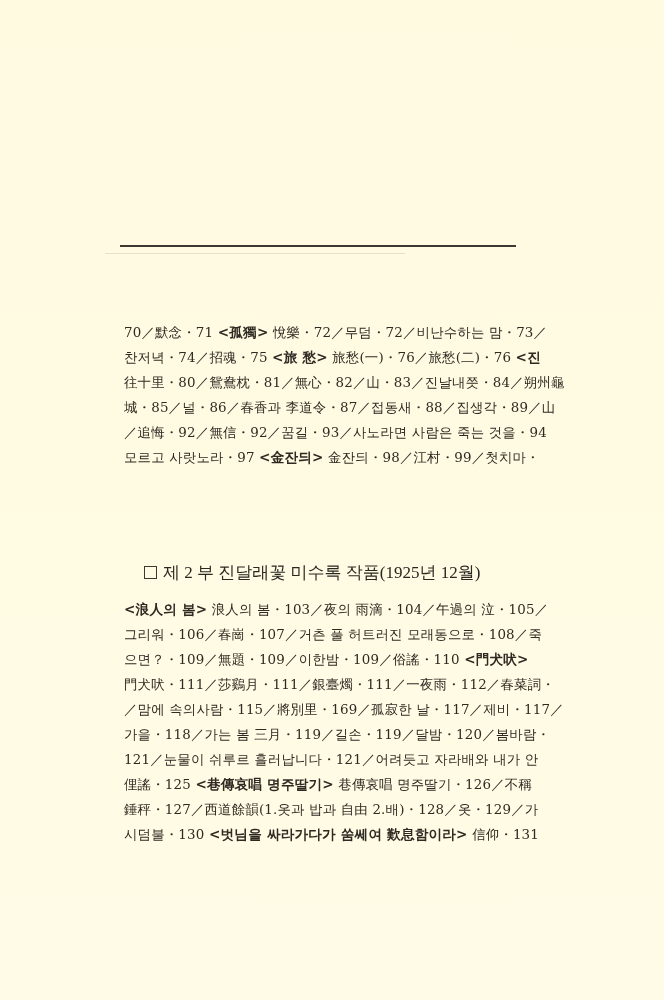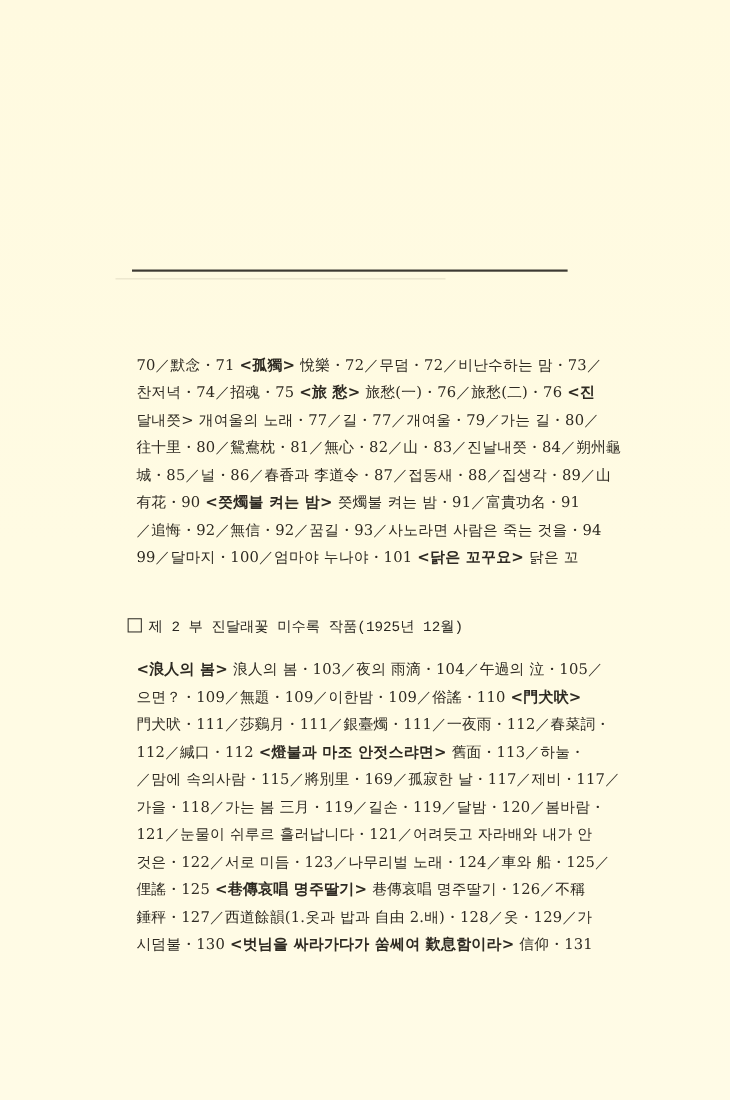--- a/index.html
+++ b/index.html
@@ -22,58 +22,55 @@
     position: absolute; left: 105px; top: 253px; width: 300px; height: 1px;
     background: #e6e0c8;
   }
   .toc {
     position: absolute; left: 124px; top: 320px; width: 432px;
     font-size: 13.4px; line-height: 25px; letter-spacing: 0.2px;
   }
   .line { white-space: nowrap; height: 25px; }
   .bold { font-weight: bold; font-family: "DejaVu Sans", "Liberation Sans", sans-serif; font-size: 13.6px; }
   .section {
-    position: absolute; left: 116px; top: 561px; width: 440px;
-    font-family: Liberation Mono, monospace;
-    font-size: 13px; white-space: nowrap; color: #2a2721;
+    position: absolute; left: 144px; top: 561px; width: 440px;
+    font-family: Liberation Serif, serif;
+    font-size: 17px; white-space: nowrap; color: #2a2721;
   }
   .section .box {
     display: inline-block; width: 11px; height: 11px; border: 1px solid #3b3830;
     vertical-align: -1px; margin-right: 6px;
   }
   .toc2 { top: 597px; }
 </style>
 </head>
 <body>
 
 <div class="page">
   <div class="rule"></div>
   <div class="rule-shadow"></div>
 
   <div class="toc" id="toc1">
       <div class="line"><span>70／默念・71 </span><span class="bold">&lt;孤獨&gt;</span><span> 悅樂・72／무덤・72／비난수하는 맘・73／</span></div>
       <div class="line"><span>찬저녁・74／招魂・75 </span><span class="bold">&lt;旅 愁&gt;</span><span> 旅愁(一)・76／旅愁(二)・76 </span><span class="bold">&lt;진</span></div>
-      <div class="line"><span>달내쯧&gt;</span><span> 개여울의 노래・77／길・77／개여울・79／가는 길・80／</span></div>
       <div class="line"><span>往十里・80／鴛鴦枕・81／無心・82／山・83／진날내쯧・84／朔州龜</span></div>
       <div class="line"><span>城・85／널・86／春香과 李道令・87／접동새・88／집생각・89／山</span></div>
-      <div class="line"><span>有花・90 </span><span class="bold">&lt;쯧燭불 켜는 밤&gt;</span><span> 쯧燭불 켜는 밤・91／富貴功名・91</span></div>
       <div class="line"><span>／追悔・92／無信・92／꿈길・93／사노라면 사람은 죽는 것을・94</span></div>
-      <div class="line"><span>99／달마지・100／엄마야 누나야・101 </span><span class="bold">&lt;닭은 꼬꾸요&gt;</span><span> 닭은 꼬</span></div>
+      <div class="line"><span>모르고 사랏노라・97 </span><span class="bold">&lt;金잔듸&gt;</span><span> 金잔듸・98／江村・99／첫치마・</span></div>
     </div>
 
   <div class="section">
     <span class="box"></span><span>제 2 부  진달래꽃 미수록 작품</span><span>(1925년 12월)</span>
   </div>
 
   <div class="toc toc2" id="toc2">
       <div class="line"><span></span><span class="bold">&lt;浪人의 봄&gt;</span><span> 浪人의 봄・103／夜의 雨滴・104／午過의 泣・105／</span></div>
+      <div class="line"><span>그리워・106／春崗・107／거츤 풀 허트러진 모래동으로・108／죽</span></div>
       <div class="line"><span>으면？・109／無題・109／이한밤・109／俗謠・110 </span><span class="bold">&lt;門犬吠&gt;</span></div>
       <div class="line"><span>門犬吠・111／莎鷄月・111／銀臺燭・111／一夜雨・112／春菜詞・</span></div>
-      <div class="line"><span>112／緘口・112 </span><span class="bold">&lt;燈불과 마조 안젓스랴면&gt;</span><span> 舊面・113／하눌・</span></div>
       <div class="line"><span>／맘에 속의사람・115／將別里・169／孤寂한 날・117／제비・117／</span></div>
       <div class="line"><span>가을・118／가는 봄 三月・119／길손・119／달밤・120／봄바람・</span></div>
       <div class="line"><span>121／눈물이 쉬루르 흘러납니다・121／어려듯고 자라배와 내가 안</span></div>
-      <div class="line"><span>것은・122／서로 미듬・123／나무리벌 노래・124／車와 船・125／</span></div>
       <div class="line"><span>俚謠・125 </span><span class="bold">&lt;巷傳哀唱 명주딸기&gt;</span><span> 巷傳哀唱 명주딸기・126／不稱</span></div>
       <div class="line"><span>錘秤・127／西道餘韻(1.옷과 밥과 自由 2.배)・128／옷・129／가</span></div>
       <div class="line"><span>시덤불・130 </span><span class="bold">&lt;벗님을 싸라가다가 쑴쎄여 歎息함이라&gt;</span><span> 信仰・131</span></div>
     </div>
 </div>
 
 </body></html>

